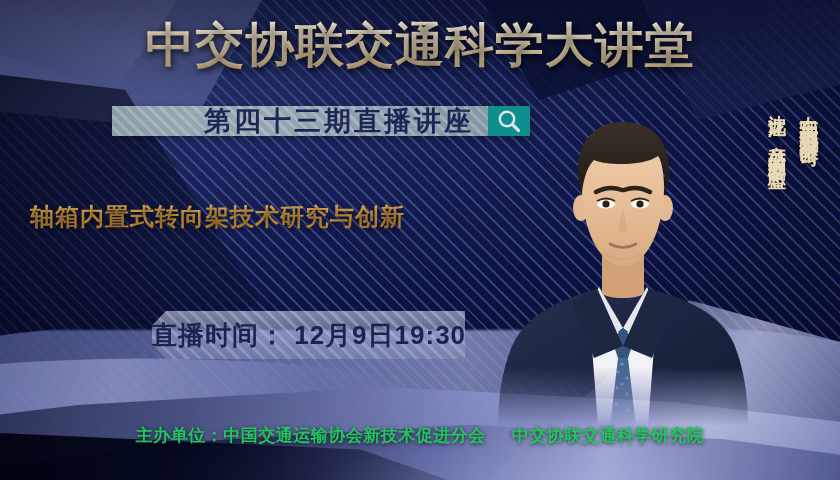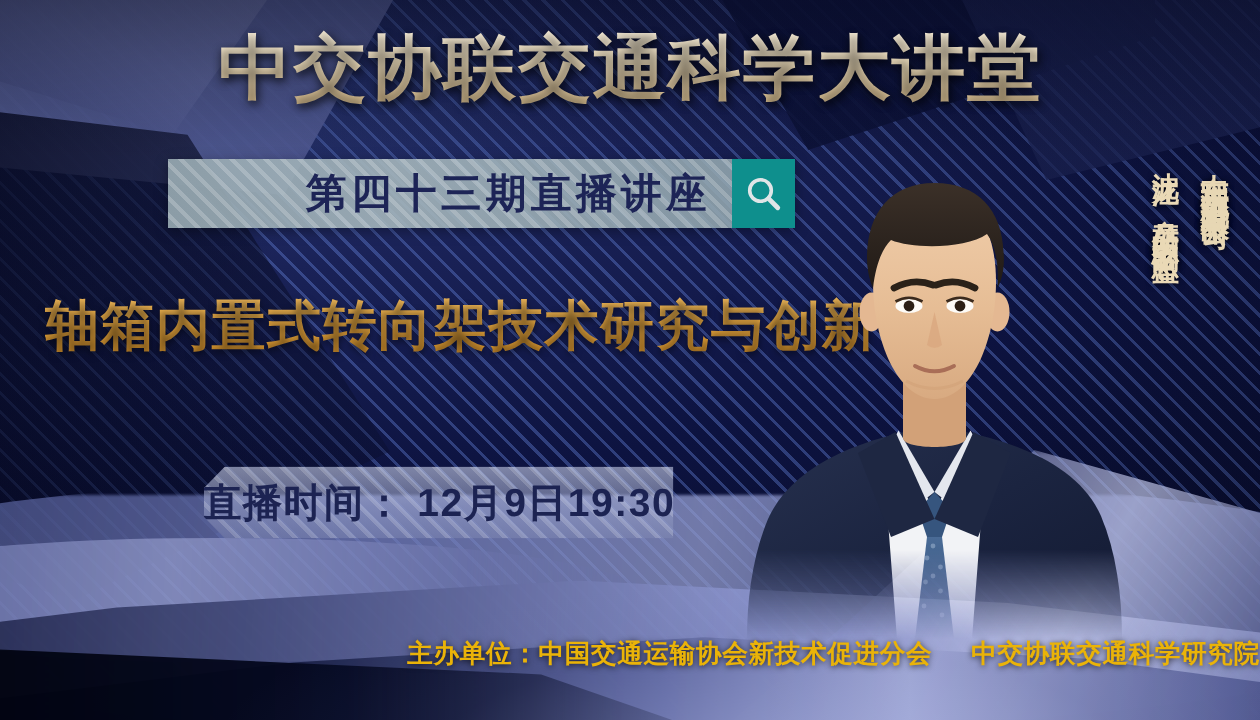--- a/index.html
+++ b/index.html
@@ -135,21 +135,21 @@
     font-size:47px; line-height:58px; font-weight:bold; letter-spacing:1px;
     color:rgba(0,0,0,.45);
     filter:blur(3px);
     transform:scaleX(1.04) translate(2px,3px);
     font-family:"Liberation Sans","DejaVu Sans",sans-serif;
   }
 
   
   .subtitle-bar{
     position:absolute; left:112px; top:106px;
-    width:418px; height:46px;
+    width:418px; height:30px;
     display:flex; align-items:stretch;
     box-shadow:0 2px 8px rgba(0,0,0,.35);
   }
   .subtitle-bar .sb-body{
     flex:1;
     position:relative;
     background:linear-gradient(90deg, rgba(150,168,176,.92) 0%, rgba(163,180,186,.9) 40%, rgba(146,166,174,.88) 100%);
     display:flex; align-items:center; justify-content:flex-end;
     padding-right:14px;
     overflow:hidden;
@@ -170,34 +170,34 @@
   .sb-icon{
     width:42px;
     background:#0e8f8d;
     display:flex; align-items:center; justify-content:center;
   }
   .sb-icon svg{ display:block; }
 
   
   .main-title{
     position:absolute; left:30px; top:193px;
-    font-size:36px; line-height:48px; font-weight:bold;
+    font-size:24px; line-height:48px; font-weight:bold;
     letter-spacing:1px;
     color:#e2a03d;
     background:linear-gradient(180deg,#f4bf63 0%, #e5a640 48%, #cf8c27 100%);
     -webkit-background-clip:text; background-clip:text;
     -webkit-text-fill-color:transparent;
     text-shadow:0 2px 5px rgba(0,0,0,.5);
     font-family:"Liberation Sans","DejaVu Sans",sans-serif;
     white-space:nowrap;
   }
 
   
   .time-box{
-    position:absolute; left:136px; top:311px;
+    position:absolute; left:152px; top:311px;
     width:313px; height:48px;
     background:linear-gradient(180deg, rgba(196,203,230,.62) 0%, rgba(158,167,205,.52) 55%, rgba(128,137,180,.5) 100%);
     clip-path:polygon(14px 0%, 100% 0%, 100% 100%, 14px 100%, 0% 70%, 0% 30%);
     display:flex; align-items:center; justify-content:center;
     box-shadow:0 3px 10px rgba(0,0,0,.35);
     overflow:hidden;
   }
   .time-box::after{
     content:""; position:absolute; inset:0;
     background:repeating-linear-gradient(45deg,
@@ -208,23 +208,23 @@
     position:relative; z-index:2;
     font-size:26px; font-weight:bold; letter-spacing:1px;
     color:#1c2352;
     font-family:"Liberation Sans","DejaVu Sans",sans-serif;
     white-space:nowrap;
   }
 
   
   .footer{
     position:absolute; left:0; right:0; top:424px;
-    text-align:right;
+    text-align:center;
     font-size:17px; font-weight:bold; letter-spacing:.5px;
-    color:#eab308;
+    color:#22c55e;
     text-shadow:0 1px 4px rgba(0,0,0,.75);
     font-family:"Liberation Sans","DejaVu Sans",sans-serif;
   }
   .footer .gap{ display:inline-block; width:26px; }
 
   
   .vinfo{
     position:absolute; right:18px; top:100px;
     display:flex; flex-direction:row-reverse; gap:8px;
     z-index:6;

